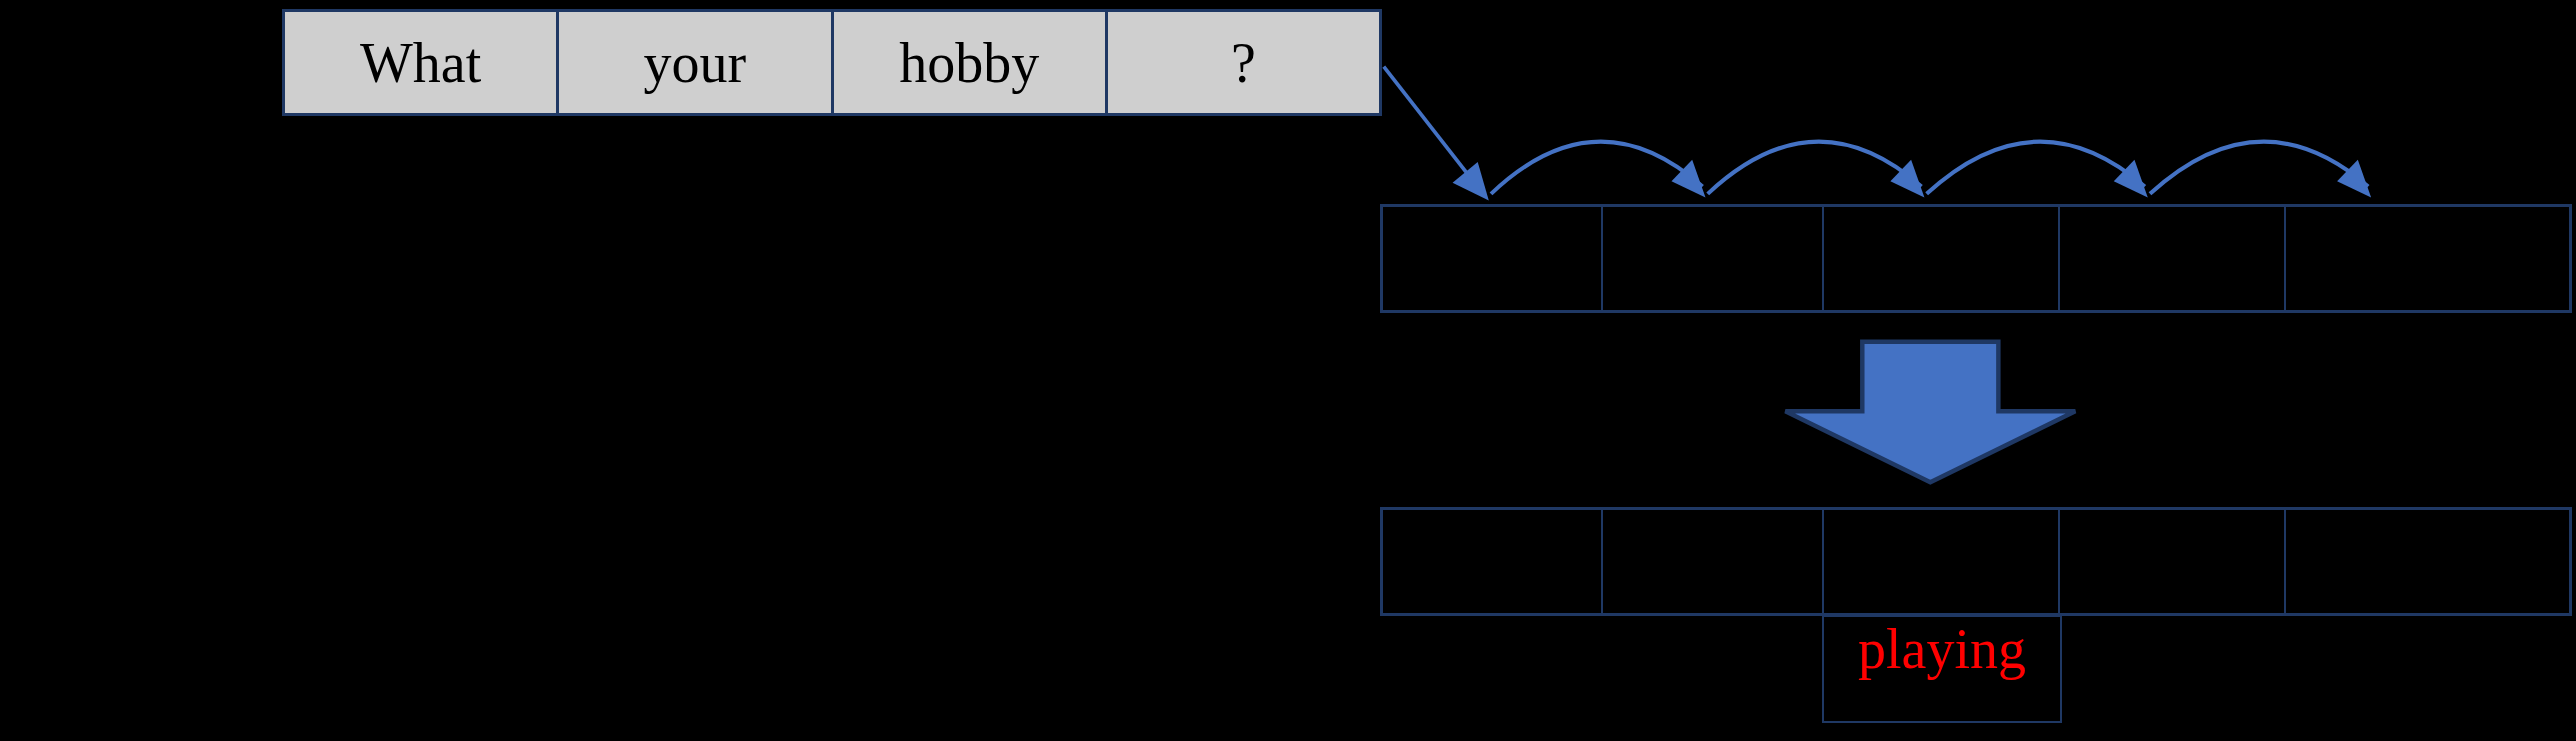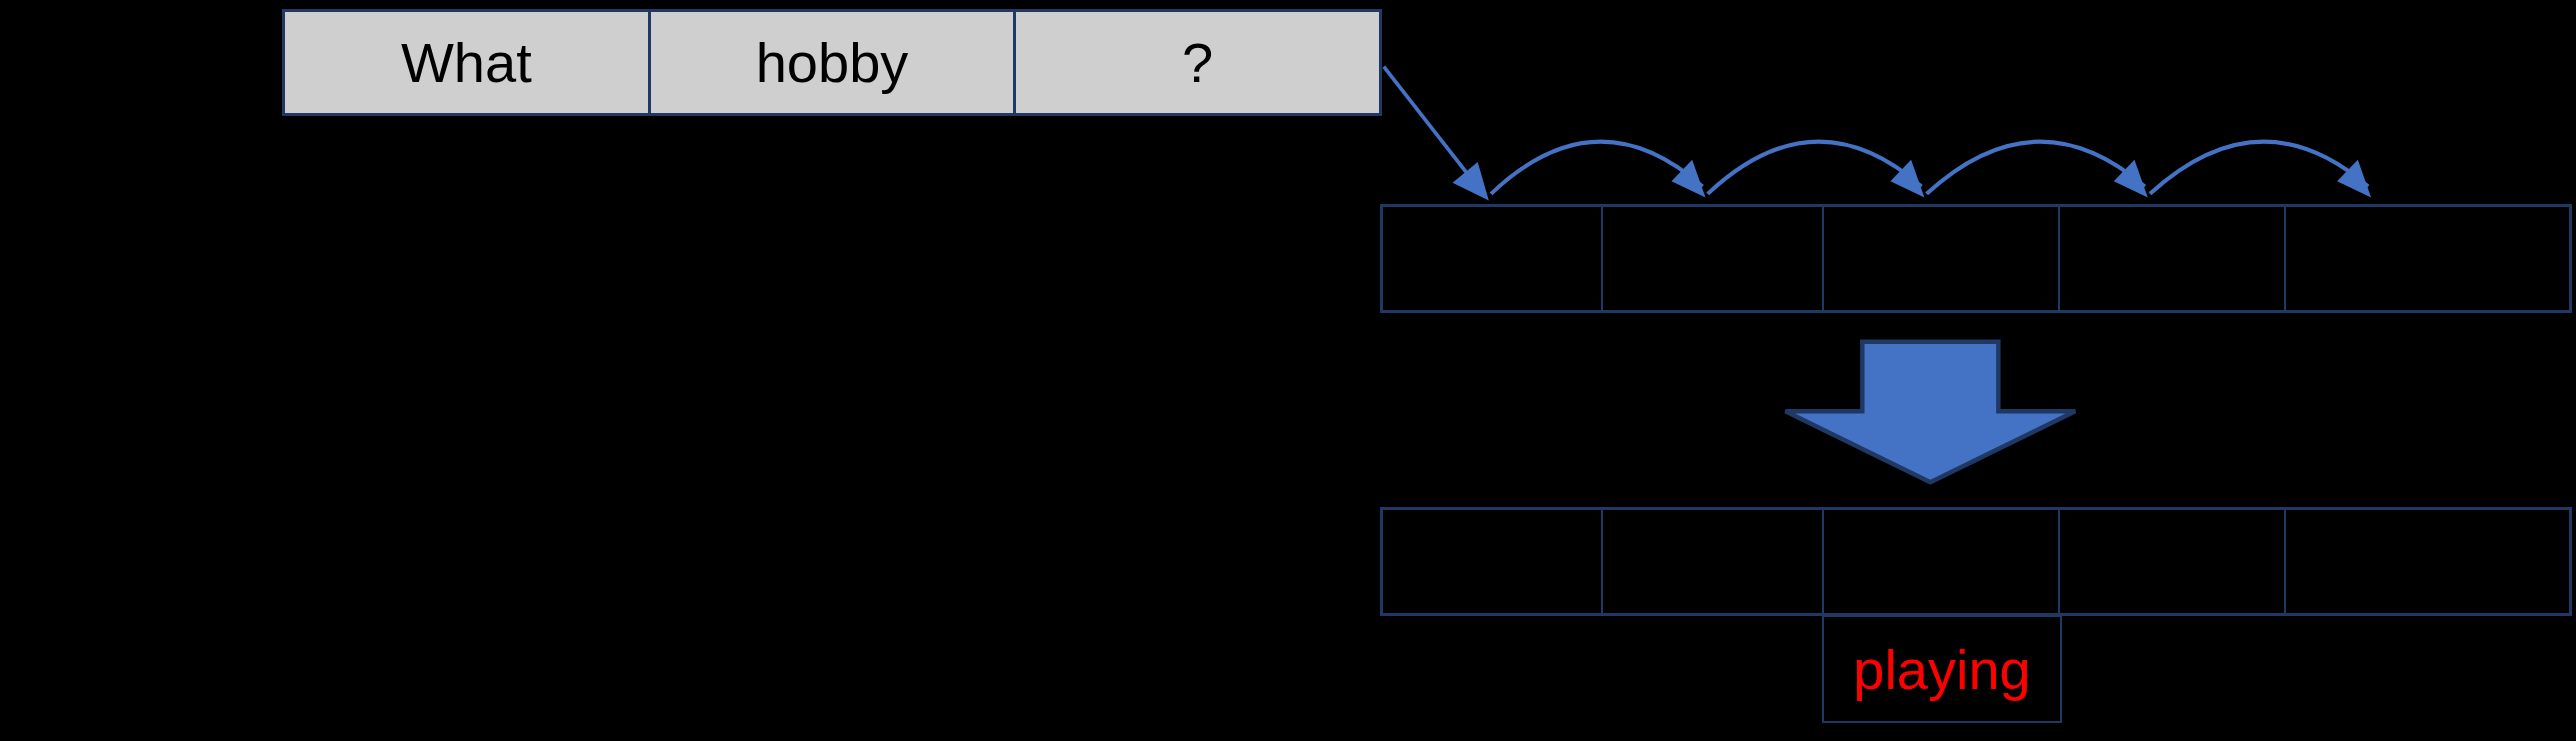--- a/index.html
+++ b/index.html
@@ -7,21 +7,21 @@
     --cell-fill:#CFCFCF;
     --border-navy:#1F3864;
     --arrow-blue:#4472C4;
     --prediction-red:#FF0000;
     --word-text:#000000;
   }
   html,body{margin:0;padding:0;background:var(--background);}
   .canvas{
     position:relative;width:2576px;height:742px;
     background:var(--background);overflow:hidden;
-    font-family:Liberation Sans, sans-serif;
+    font-family:Liberation Serif, serif;
   }
   .wtable{position:absolute;display:flex;box-sizing:border-box;border:3.7px solid var(--border-navy);}
   .wtable .cell{
     box-sizing:border-box;display:flex;align-items:center;justify-content:center;
     font-size:56px;color:var(--word-text);
   }
   
   .sentence{left:282px;top:9px;width:1100px;height:107px;}
   .sentence .cell{flex:1 1 0;background:var(--cell-fill);border-right:3px solid var(--border-navy);}
   .sentence .cell:last-child{border-right:none;}
@@ -29,38 +29,41 @@
   .emptyrow .cell{background:transparent;border-right:2.2px solid var(--border-navy);}
   .emptyrow .cell:last-child{border-right:none;}
   .upper{left:1380px;top:204px;width:1192px;height:109px;}
   .lower{left:1380px;top:507px;width:1192px;height:109px;}
   .emptyrow .c1{width:220px;} .emptyrow .c2{width:221px;} .emptyrow .c3{width:236px;}
   .emptyrow .c4{width:226px;} .emptyrow .c5{width:282px;}
   
   .pred-box{
     position:absolute;left:1822px;top:615px;width:240px;height:108px;
     box-sizing:border-box;border:2.2px solid var(--border-navy);
-    display:flex;align-items:center;justify-content:center;
+    display:flex;justify-content:center;
     font-size:56px;color:var(--prediction-red);
   }
   
   .overlay{position:absolute;left:0;top:0;pointer-events:none;}
   .arc{fill:none;stroke:var(--arrow-blue);stroke-width:5.5;}
   .blue-line{stroke:var(--arrow-blue);stroke-width:5;}
   .blue-fill{fill:var(--arrow-blue);stroke:none;}
   .big-arrow{fill:var(--arrow-blue);stroke:var(--border-navy);stroke-width:6;stroke-linejoin:miter;}
 </style>
 </head>
 <body>
 
 <div class="canvas">
 
   <div class="wtable sentence">
     <div class="cell">
         <span>What</span>
+      </div>
+    <div class="cell">
+        <span>your</span>
       </div>
     <div class="cell">
         <span>hobby</span>
       </div>
     <div class="cell">
         <span>?</span>
       </div>
   </div>
 
   <div class="wtable emptyrow upper">

